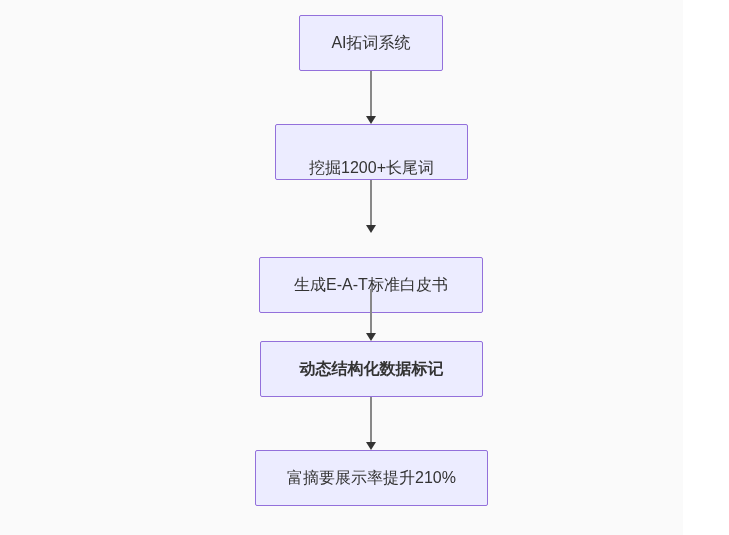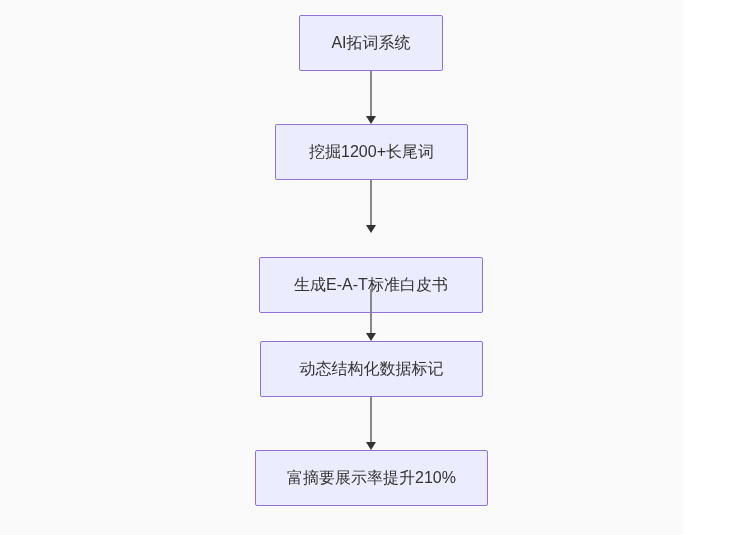--- a/index.html
+++ b/index.html
@@ -20,23 +20,23 @@
     height: 56px;
     display: flex;
     align-items: center;
     justify-content: center;
     color: #333333;
     font-size: 16px;
     white-space: nowrap;
     text-align: center;
   }
   .node-1 { left: 299px; top: 15px;  width: 144px; }
-  .node-2 { left: 275px; top: 124px; width: 193px; }
+  .node-2 { left: 275px; top: 124px; width: 193px; align-items: flex-end; }
   .node-3 { left: 259px; top: 233px; width: 224px; margin-top: 24px; }
-  .node-4 { left: 260px; top: 341px; width: 223px; }
+  .node-4 { left: 260px; top: 341px; width: 223px; font-weight: bold; }
   .node-5 { left: 255px; top: 450px; width: 233px; }
 
   .edge {
     position: absolute;
     left: 370px;
     width: 2px;
     background: #888888;
   }
   .edge-1 { top: 71px;  height: 45px; }
   .edge-2 { top: 180px; height: 45px; }

